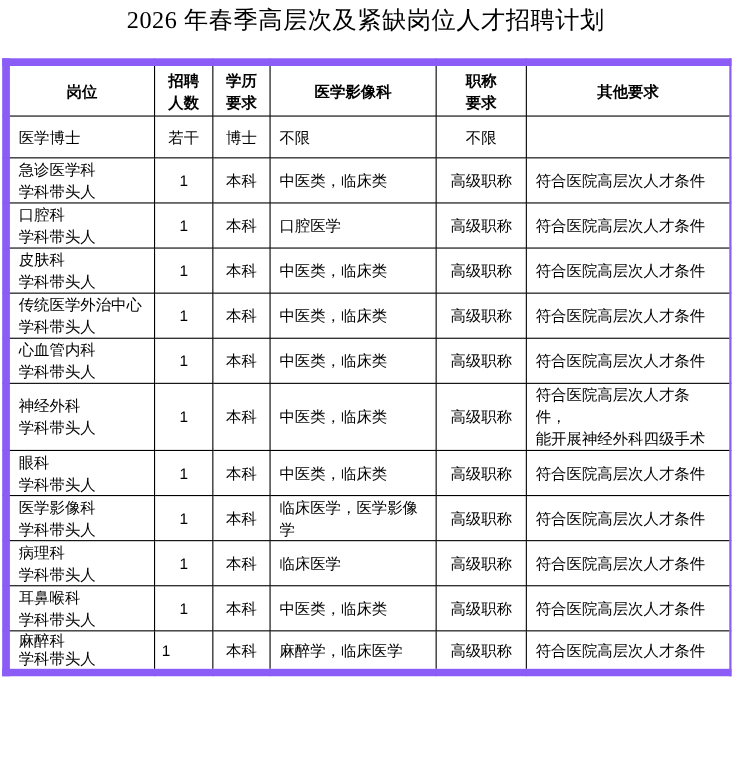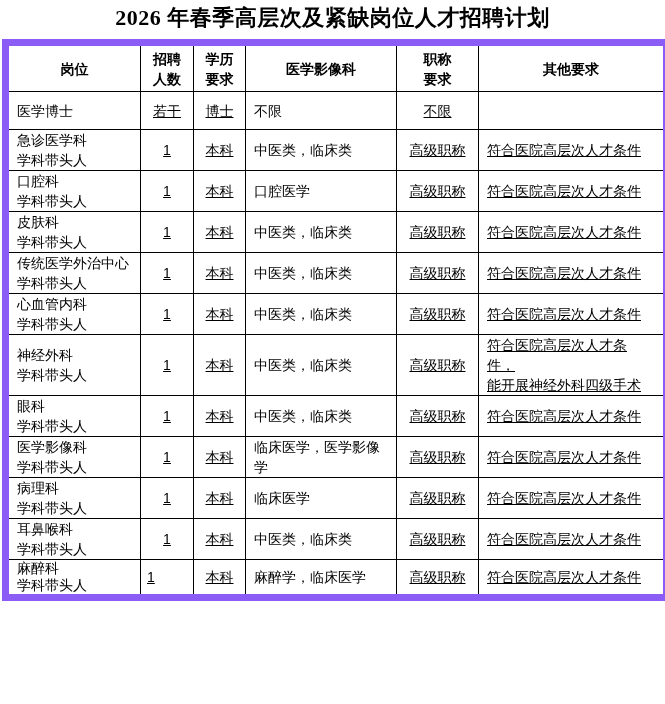--- a/index.html
+++ b/index.html
@@ -9,25 +9,25 @@
     width: 665px;
   }
   body {
     font-family: "Liberation Sans", "DejaVu Sans", sans-serif;
     color: #000000;
   }
   .page {
     width: 665px;
   }
   .doc-title {
-    margin: 3px 0 6px 0;
+    margin: 3px 0 20px 0;
     text-align: center;
     font-family: "Liberation Serif", "DejaVu Serif", serif;
     font-size: 22px;
-    font-weight: bold;
+    font-weight: normal;
     color: #000000;
     letter-spacing: 0.5px;
     white-space: nowrap;
   }
   table.recruit {
     border-collapse: collapse;
     table-layout: fixed;
     width: 661px;
     margin-left: 2px;
     border: 7px solid #8b5cf6;
@@ -57,33 +57,31 @@
     white-space: pre-line;
   }
   td.c-pos {
     text-align: left;
     padding-left: 8px;
     padding-right: 4px;
     white-space: pre-line;
   }
   td.c-num, td.c-edu, td.c-title {
     text-align: center;
-    text-decoration: underline;
   }
   td.c-major {
     text-align: left;
     padding-left: 8px;
     padding-right: 4px;
   }
   td.c-other {
     text-align: left;
     padding-left: 8px;
     padding-right: 17px;
     white-space: pre-line;
-    text-decoration: underline;
   }
   tbody tr.row-last td.c-num {
     text-align: left;
     padding-left: 6px;
   }
 </style>
 </head>
 <body>
 
 <div class="page">

